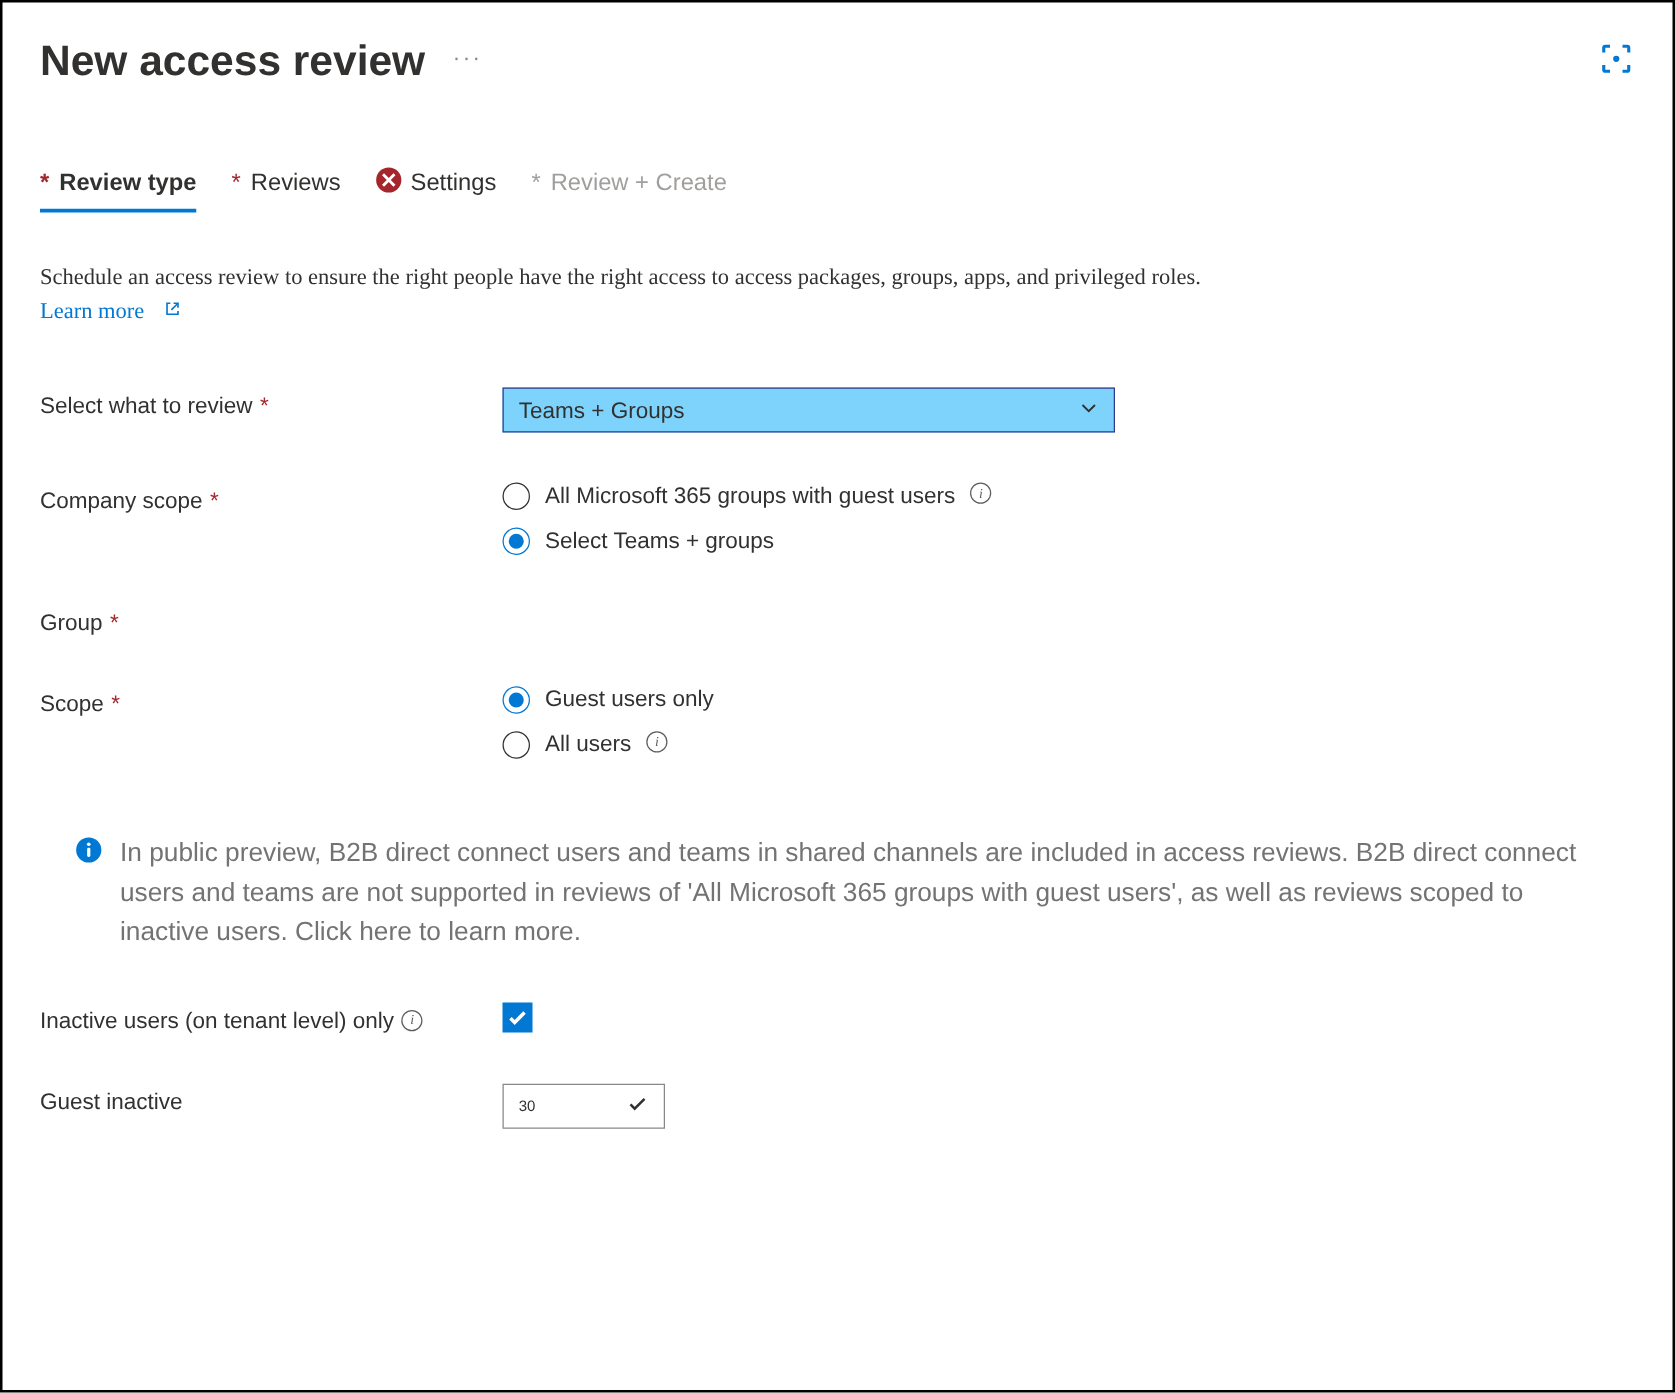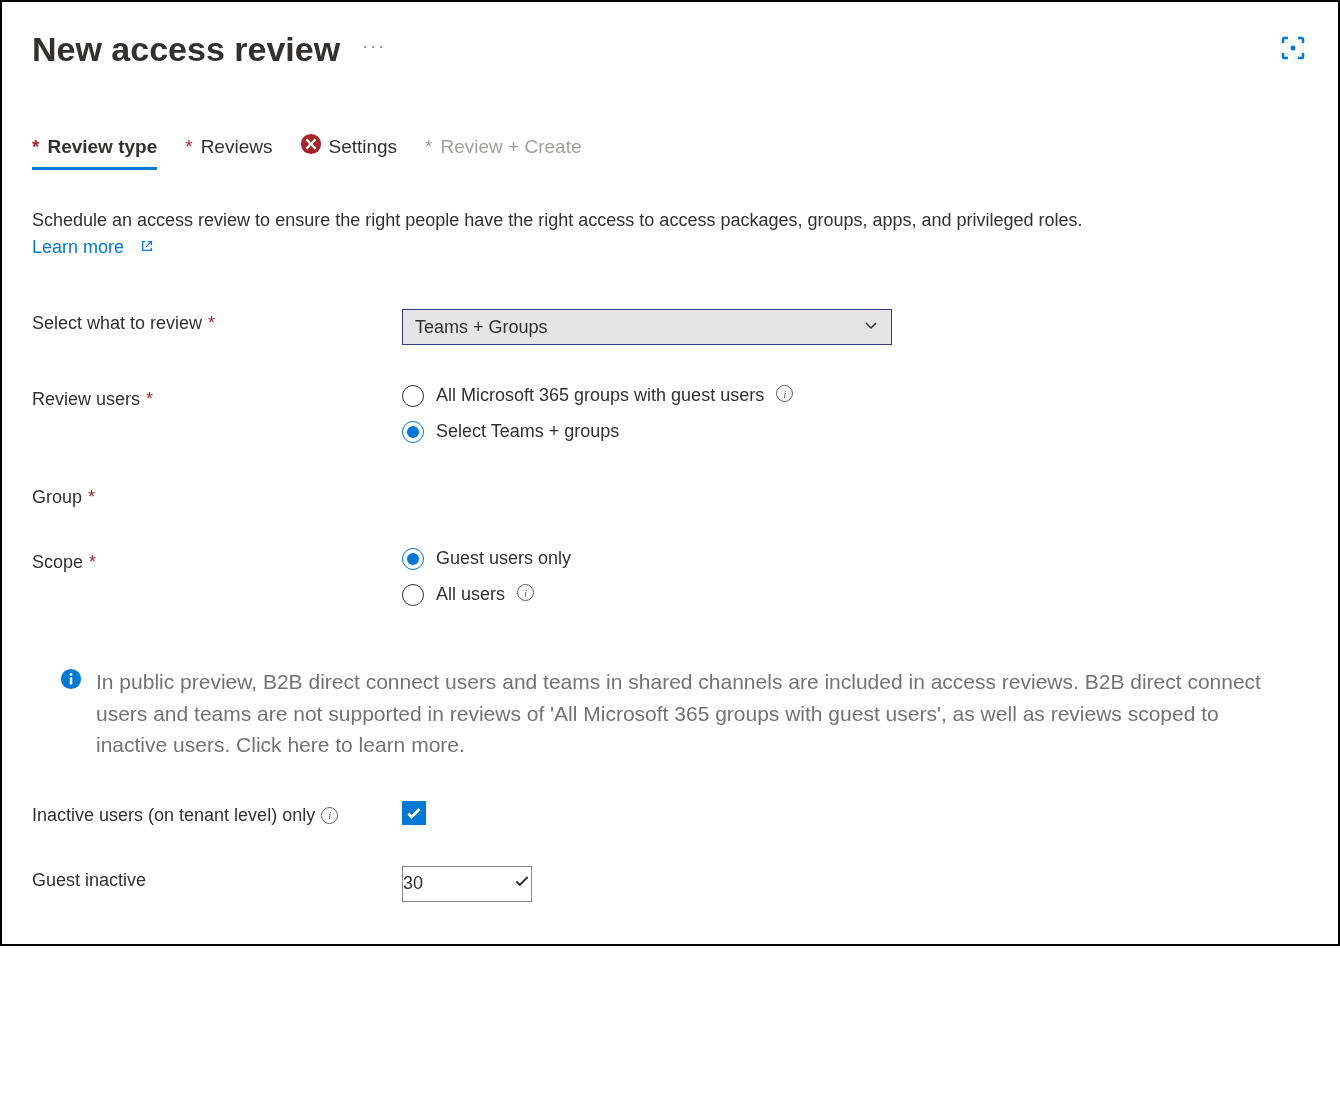--- a/index.html
+++ b/index.html
@@ -5,21 +5,21 @@
   * { box-sizing: border-box; }
   body {
     margin: 0;
     font-family: "Segoe UI", -apple-system, sans-serif;
     color: #323130;
     background: #fff;
   }
   .frame {
     border: 2px solid #000;
     width: 1340px;
-    height: 946px;
+    height: 1114px;
     padding: 28px 30px;
     position: relative;
   }
   .header-row {
     display: flex;
     align-items: center;
     justify-content: space-between;
   }
   .title-wrap {
     display: flex;
@@ -82,20 +82,21 @@
     width: 22px; height: 22px;
     color: #a4262c;
     flex-shrink: 0;
   }
 
   .intro {
     margin-top: 36px;
     font-size: 18px;
     line-height: 1.5;
     color: #323130;
+    font-family: Liberation Serif, serif;
   }
   .learn-more {
     color: #0078d4;
     text-decoration: none;
     display: inline-flex;
     align-items: center;
     gap: 16px;
   }
   .ext-icon {
     width: 14px; height: 14px;
@@ -130,21 +131,21 @@
 
   .select-box {
     width: 490px;
     height: 36px;
     border: 1px solid #323b8a;
     display: flex;
     align-items: center;
     justify-content: space-between;
     padding: 0 12px;
     font-size: 18px;
-    background: #e5e5e5;
+    background: #7dd3fc;
     cursor: pointer;
   }
   .select-box .chev { width: 16px; height: 16px; color: #323130; }
 
   .radio-row {
     display: flex;
     align-items: flex-start;
     gap: 12px;
     font-size: 18px;
     cursor: pointer;
@@ -213,22 +214,22 @@
   }
   .checkbox svg { width: 18px; height: 18px; color: #fff; }
 
   .days-box {
     width: 130px;
     height: 36px;
     border: 1px solid #8a8886;
     display: flex;
     align-items: center;
     justify-content: space-between;
-    padding: 0 0;
-    font-size: 18px;
+    padding: 0 12px;
+    font-size: 12px;
     background: #fff;
   }
   .days-box svg { width: 18px; height: 18px; color: #323130; }
   .row-gap-md { margin-top: 40px; }
 </style>
 </head>
 <body>
 
 <div class="frame">
 
@@ -300,21 +301,21 @@
             <svg class="chev" viewBox="0 0 16 16" fill="none" stroke="currentColor" stroke-width="1.5">
               <path d="M3 6 l5 5 5-5"></path>
             </svg>
           </span>
         </div>
       </div>
     </div>
 
     <div class="form-row row-gap-md">
       <div class="form-label">
-        <span>Review users</span>
+        <span>Company scope</span>
           <span class="req">*</span>
       </div>
       <div class="form-control-col">
         <div class="radio-row">
           <span class="radio-circle"></span>
           <span>All Microsoft 365 groups with guest users</span>
           <span class="info-inline">i</span>
         </div>
         <div class="radio-row">
           <span class="radio-circle selected"></span>

